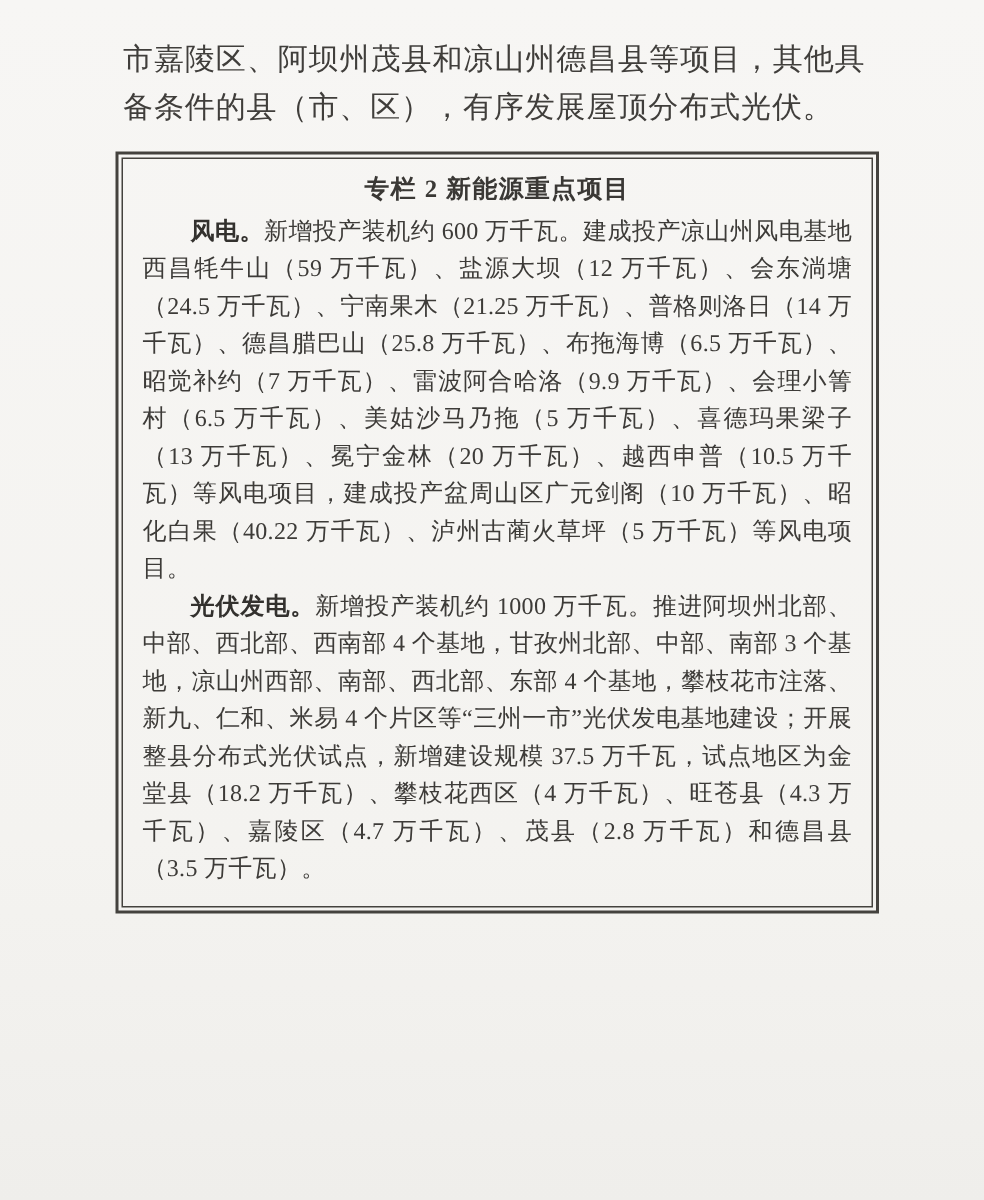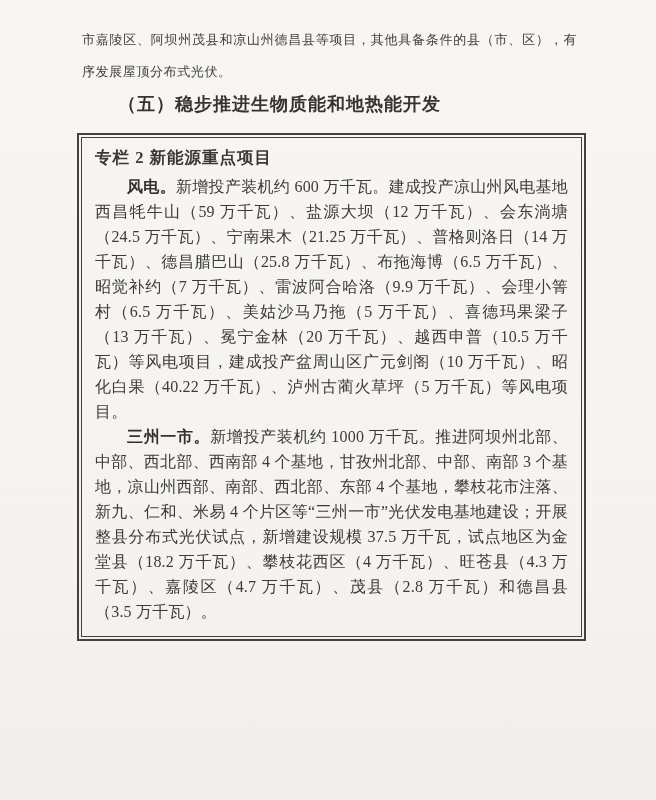--- a/index.html
+++ b/index.html
@@ -15,21 +15,21 @@
     overflow: hidden;
   }
   .page {
     box-sizing: border-box;
     width: 656px;
     height: 800px;
     padding: 24px 79px 0 82px;
     background: linear-gradient(180deg, #f7f6f4 0%, #f4f3f0 70%, #efeeeb 100%);
   }
   .body-text {
-    font-size: 13px;
+    font-size: 20px;
     line-height: 32px;
     text-align: justify;
     letter-spacing: 0.6px;
     margin: 0;
   }
   .indent {
     text-indent: 2em;
   }
   .section-heading {
     font-size: 18px;
@@ -44,20 +44,21 @@
     margin: 13px -9px 0 -5px;
     border: 2px solid #44423e;
     padding: 2px;
     background: transparent;
   }
   .callout-inner {
     border: 1px solid #44423e;
     padding: 8px 13px 12px 13px;
   }
   .callout-title {
+    text-align: center;
     font-weight: bold;
     font-size: 16.5px;
     line-height: 24px;
     color: #3a3835;
     margin: 0 0 4px 0;
     letter-spacing: 1px;
   }
   .callout-para {
     font-size: 16px;
     line-height: 25px;
@@ -71,27 +72,26 @@
     color: #33312e;
   }
 </style>
 </head>
 <body>
 
 <div class="page">
 
   <p class="body-text">市嘉陵区、阿坝州茂县和凉山州德昌县等项目，其他具备条件的县（市、区），有序发展屋顶分布式光伏。</p>
 
-  <p class="section-heading">（五）稳步推进生物质能和地热能开发</p>
 
 
 
   <div class="callout-box">
     <div class="callout-inner">
       <p class="callout-title">专栏 2  新能源重点项目</p>
 
       <p class="callout-para"><b>风电。</b><span>新增投产装机约 600 万千瓦。建成投产凉山州风电基地西昌牦牛山（59 万千瓦）、盐源大坝（12 万千瓦）、会东淌塘（24.5 万千瓦）、宁南果木（21.25 万千瓦）、普格则洛日（14 万千瓦）、德昌腊巴山（25.8 万千瓦）、布拖海博（6.5 万千瓦）、昭觉补约（7 万千瓦）、雷波阿合哈洛（9.9 万千瓦）、会理小箐村（6.5 万千瓦）、美姑沙马乃拖（5 万千瓦）、喜德玛果梁子（13 万千瓦）、冕宁金林（20 万千瓦）、越西申普（10.5 万千瓦）等风电项目，建成投产盆周山区广元剑阁（10 万千瓦）、昭化白果（40.22 万千瓦）、泸州古蔺火草坪（5 万千瓦）等风电项目。</span></p>
 
-      <p class="callout-para"><b>三州一市。</b><span>新增投产装机约 1000 万千瓦。推进阿坝州北部、中部、西北部、西南部 4 个基地，甘孜州北部、中部、南部 3 个基地，凉山州西部、南部、西北部、东部 4 个基地，攀枝花市注落、新九、仁和、米易 4 个片区等“三州一市”光伏发电基地建设；开展整县分布式光伏试点，新增建设规模 37.5 万千瓦，试点地区为金堂县（18.2 万千瓦）、攀枝花西区（4 万千瓦）、旺苍县（4.3 万千瓦）、嘉陵区（4.7 万千瓦）、茂县（2.8 万千瓦）和德昌县（3.5 万千瓦）。</span></p>
+      <p class="callout-para"><b>光伏发电。</b><span>新增投产装机约 1000 万千瓦。推进阿坝州北部、中部、西北部、西南部 4 个基地，甘孜州北部、中部、南部 3 个基地，凉山州西部、南部、西北部、东部 4 个基地，攀枝花市注落、新九、仁和、米易 4 个片区等“三州一市”光伏发电基地建设；开展整县分布式光伏试点，新增建设规模 37.5 万千瓦，试点地区为金堂县（18.2 万千瓦）、攀枝花西区（4 万千瓦）、旺苍县（4.3 万千瓦）、嘉陵区（4.7 万千瓦）、茂县（2.8 万千瓦）和德昌县（3.5 万千瓦）。</span></p>
     </div>
   </div>
 
 </div>
 
 </body></html>

